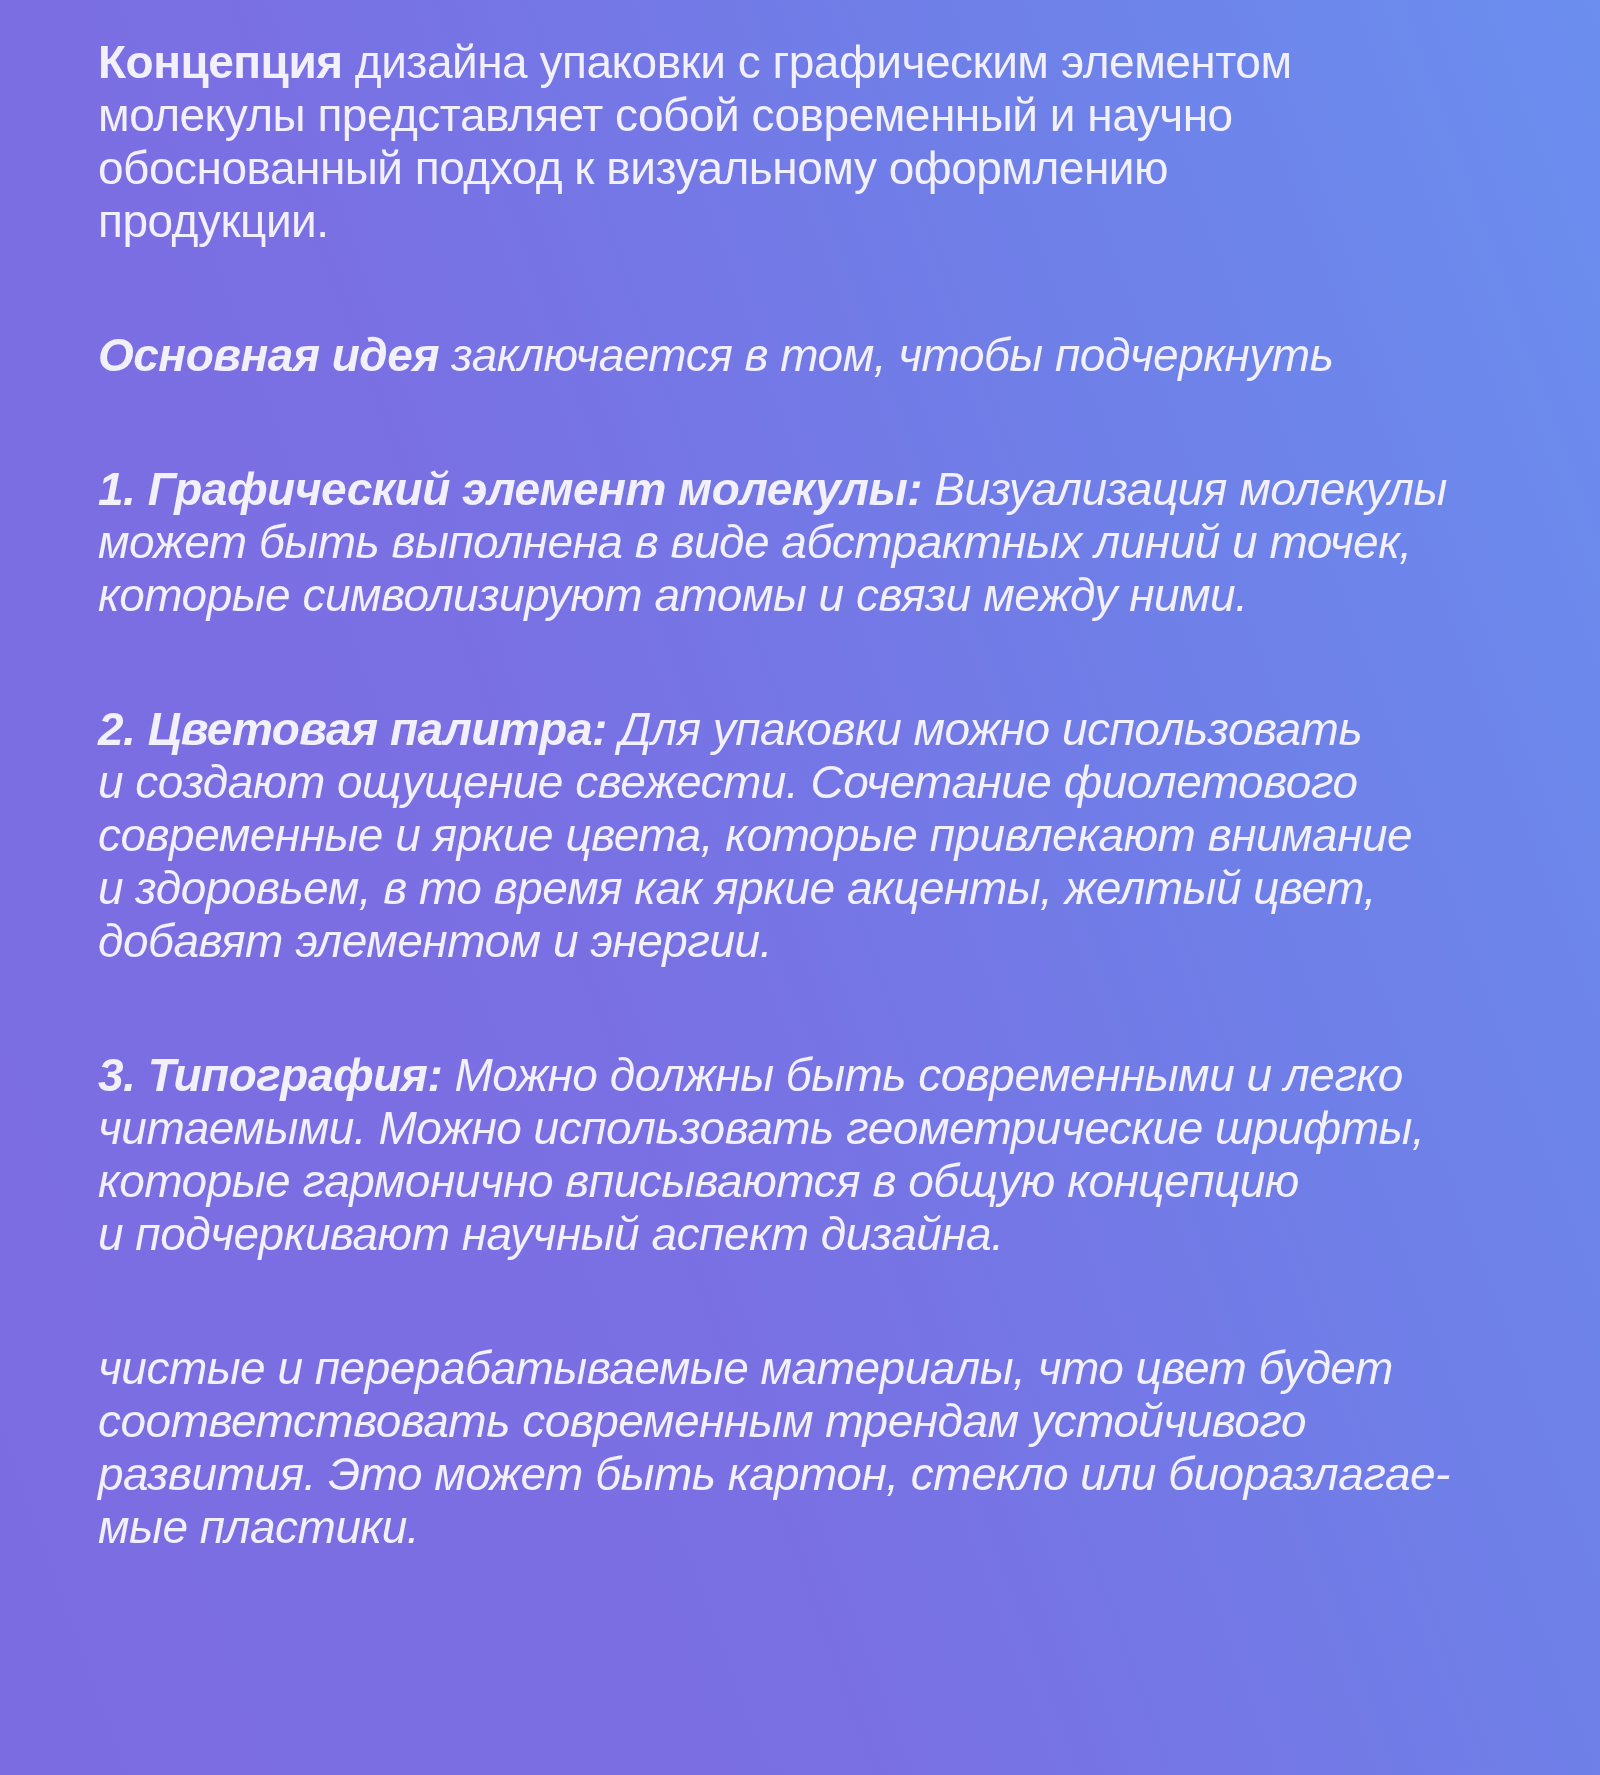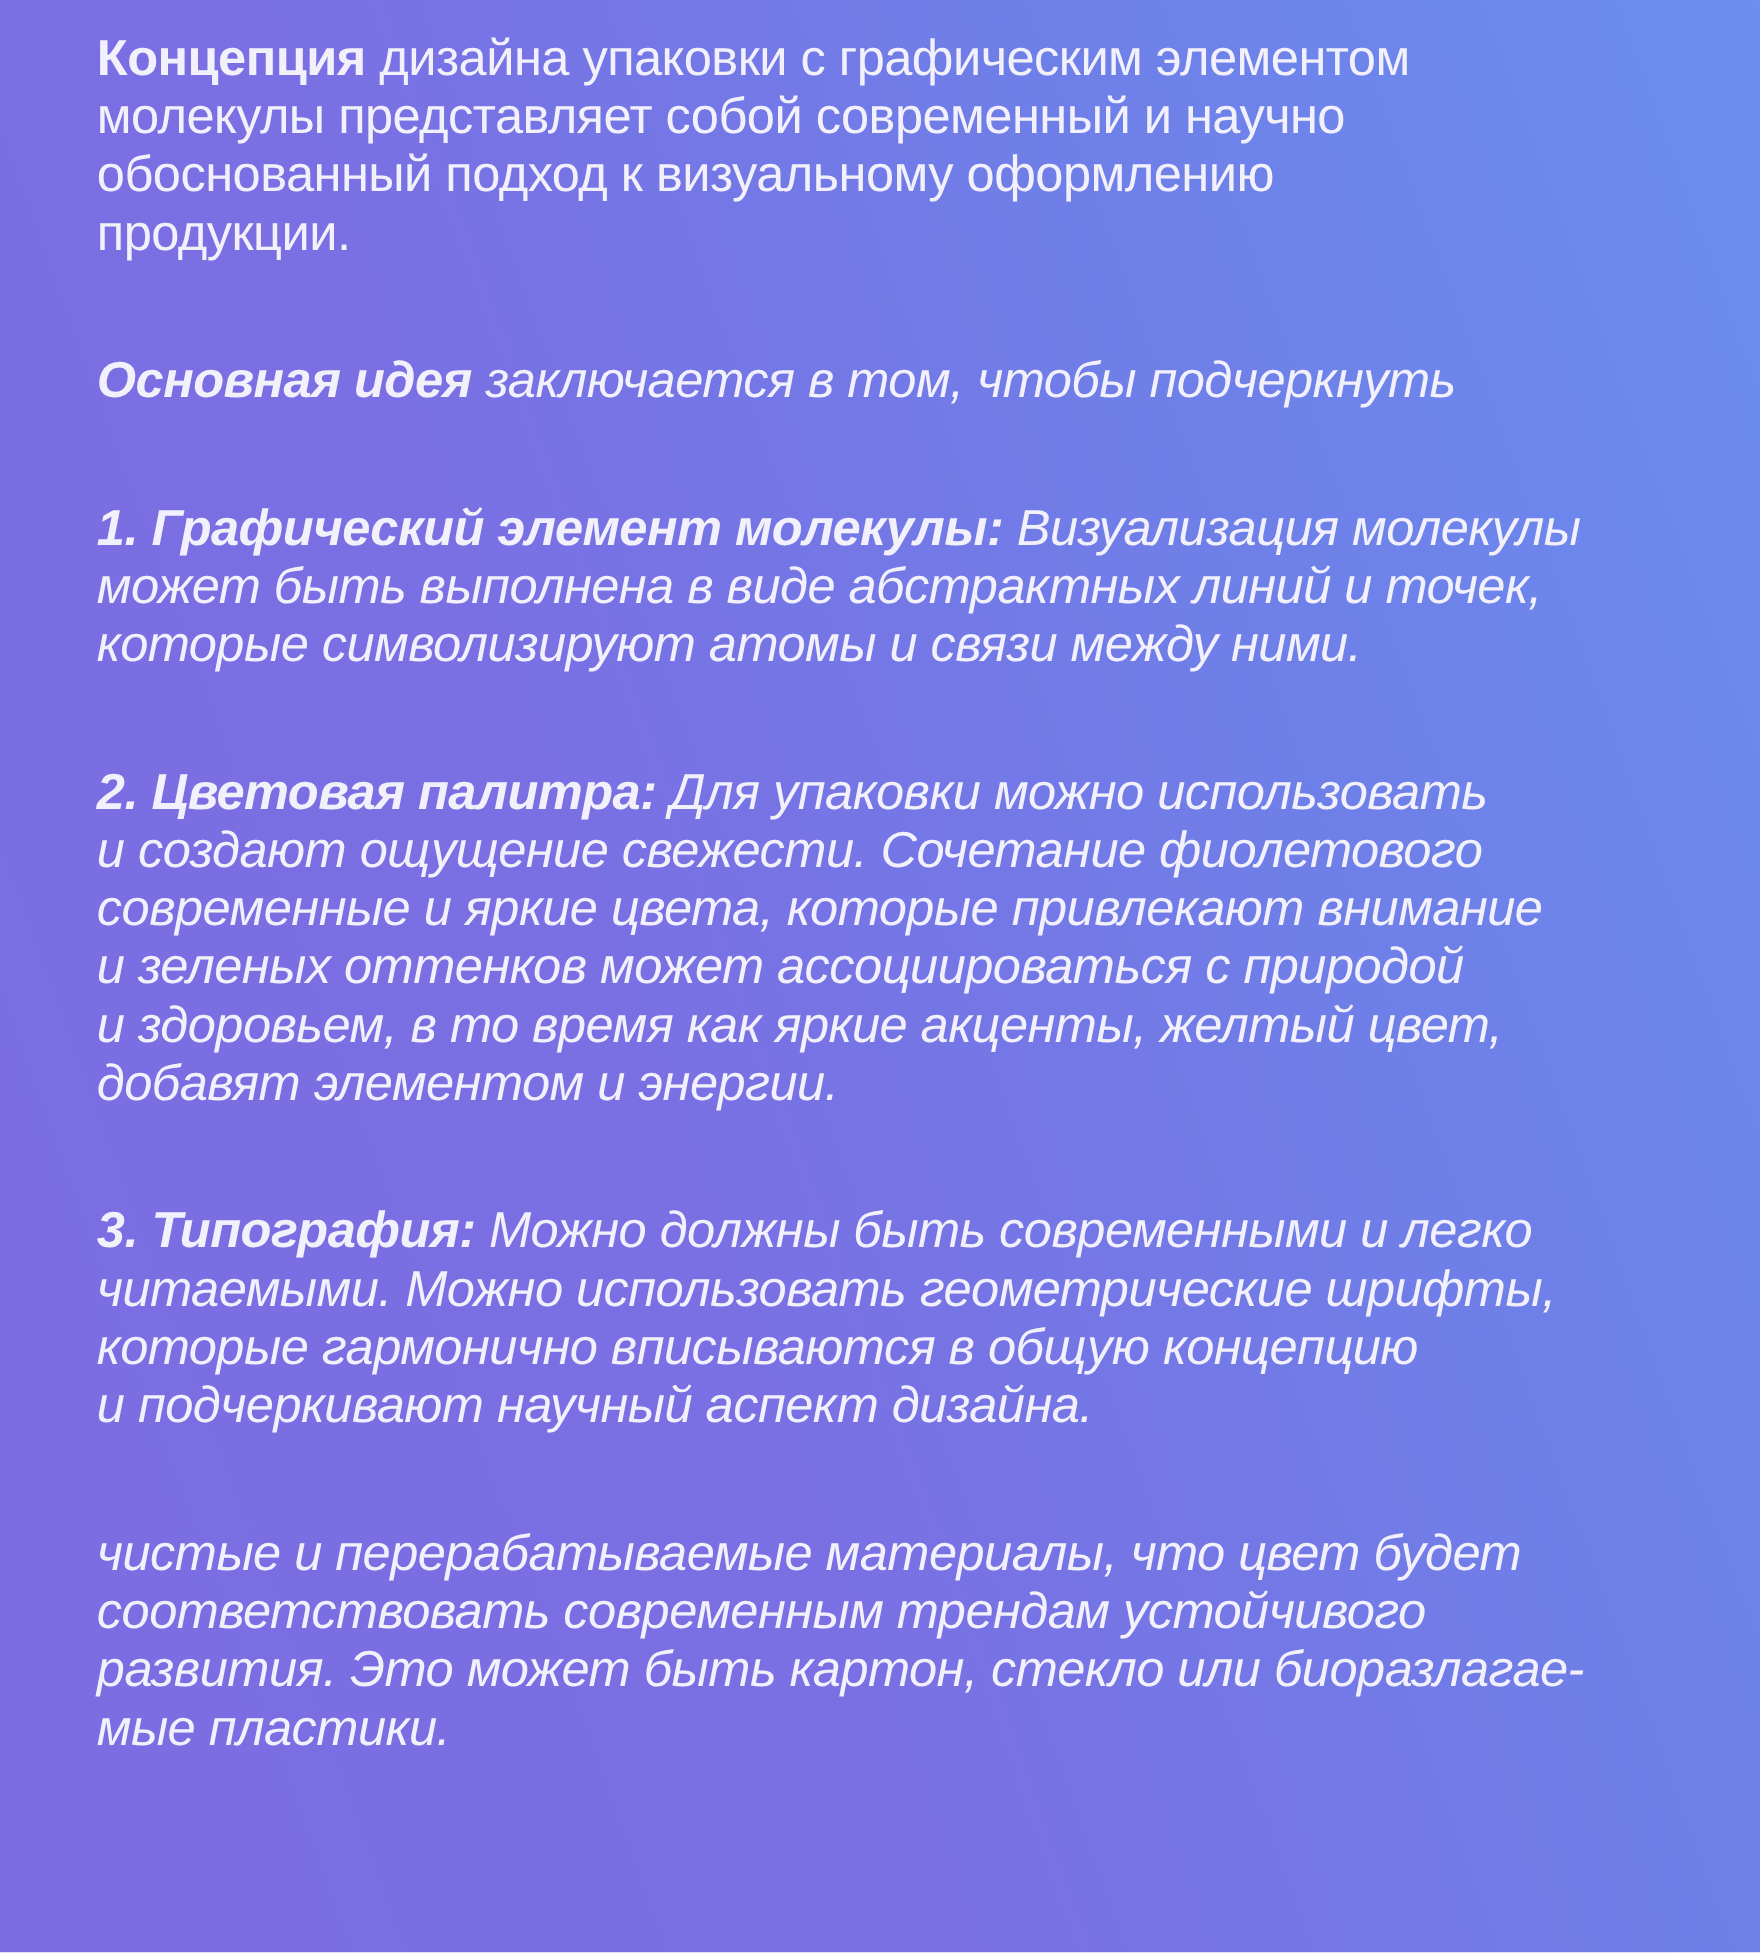--- a/index.html
+++ b/index.html
@@ -18,21 +18,21 @@
   }
   .text-block {
     padding: 24px 50px 0 86px;
     color: #f2f0fb;
     font-size: 46px;
     line-height: 53px;
     letter-spacing: -0.5px;
     font-weight: 400;
   }
   .para {
-    margin: 2px;
+    margin: 12px;
     padding: 0;
   }
   .para + .para {
     margin-top: 81px;
     font-style: italic;
   }
   .line {
     display: block;
     white-space: pre-wrap;
   }
@@ -60,21 +60,20 @@
     <p class="para">
       <span class="line"><span class="b">1. Графический элемент молекулы:</span><span> Визуализация молекулы</span></span>
       <span class="line"><span class="b"></span><span>может быть выполнена в виде абстрактных линий и точек,</span></span>
       <span class="line"><span class="b"></span><span>которые символизируют атомы и связи между ними.</span></span>
     </p>
 
     <p class="para">
       <span class="line"><span class="b">2. Цветовая палитра:</span><span> Для упаковки можно использовать</span></span>
       <span class="line"><span class="b"></span><span>и создают ощущение свежести. Сочетание фиолетового</span></span>
       <span class="line"><span class="b"></span><span>современные и яркие цвета, которые привлекают внимание</span></span>
-      <span class="line"><span class="b"></span><span>и зеленых оттенков может ассоциироваться с природой</span></span>
       <span class="line"><span class="b"></span><span>и здоровьем, в то время как яркие акценты, желтый цвет,</span></span>
       <span class="line"><span class="b"></span><span>добавят элементом и энергии.</span></span>
     </p>
 
     <p class="para">
       <span class="line"><span class="b">3. Типография:</span><span> Можно должны быть современными и легко</span></span>
       <span class="line"><span class="b"></span><span>читаемыми. Можно использовать геометрические шрифты,</span></span>
       <span class="line"><span class="b"></span><span>которые гармонично вписываются в общую концепцию</span></span>
       <span class="line"><span class="b"></span><span>и подчеркивают научный аспект дизайна.</span></span>
     </p>

